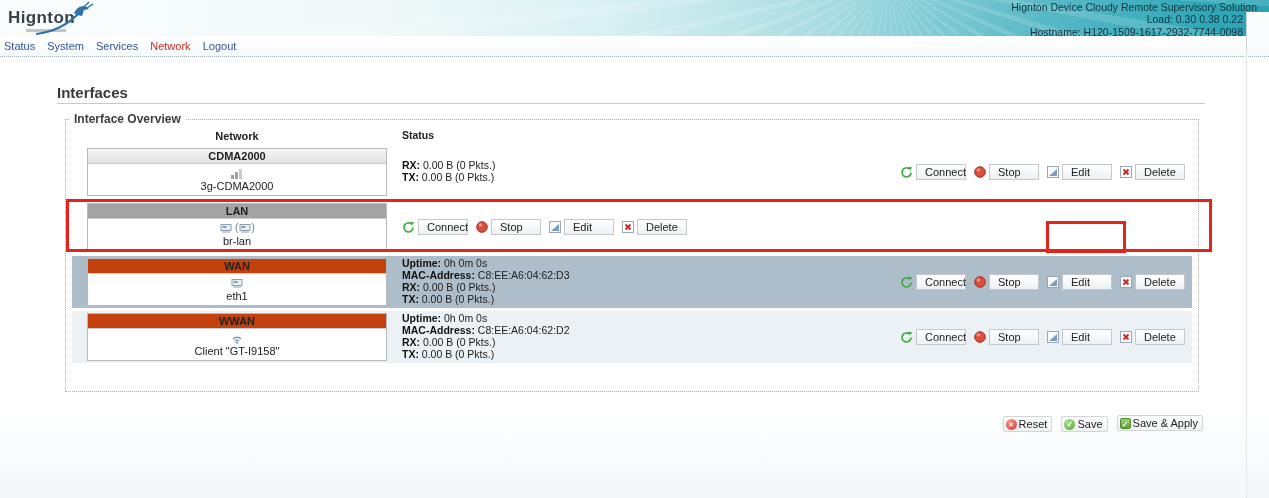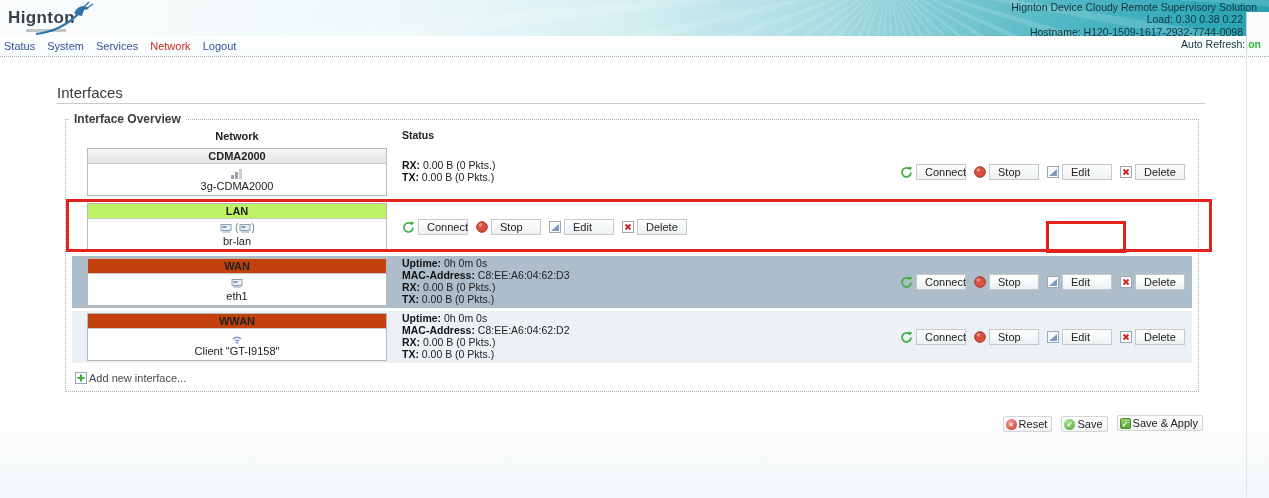--- a/index.html
+++ b/index.html
@@ -26,21 +26,21 @@
   .ao-on { color:#2db82d; font-weight:bold; margin-right:-18px; }
 
   
   .navbar { position:absolute; left:0; top:36px; width:1269px; height:21px;
     background:linear-gradient(#ffffff,#f7fbfc); border-bottom:1px dotted #9fb0b6;
     font-size:11px; padding:4px 0 0 4px; }
   .navbar a { color:#33539e; text-decoration:none; margin-right:9px; cursor:pointer; }
   .navbar a.active { color:#cc2b22; }
 
   
-  .page-title { position:absolute; left:57px; top:84px; font-size:15px; font-weight:normal; color:#3a3a3a; }
+  .page-title { position:absolute; left:57px; top:84px; font-size:15px; font-weight:bold; color:#3a3a3a; }
   .title-rule { position:absolute; left:57px; top:103px; width:1148px; border-top:1px solid #c9c9c9; }
 
   fieldset.overview { position:absolute; left:65px; top:112px; width:1134px; height:280px;
     border:1px dotted #b0b0b0; background:transparent; }
   fieldset.overview legend { margin-left:4px; padding:0 4px; font-size:12px; font-weight:bold; color:#3e3e3e; }
 
   .tbl { margin:4px 6px 0 6px; font-size:11px; color:#222; }
   .thead { display:flex; font-weight:bold; height:15px; margin-bottom:1px; }
   .cell.net { width:330px; flex:none; }
   .cell.status { flex:1; }
@@ -48,21 +48,21 @@
   .thead .net { text-align:center; }
   .thead .actions { text-align:center; }
 
   .iface-row { display:flex; align-items:center; min-height:50px; margin-bottom:3px; padding:2px 0; }
   .iface-row.row-highlight { background:#adbdc9; }
   .iface-row.row-light { background:#ebf1f5; }
 
   .netbox { width:300px; margin:0 auto; border:1px solid #b9b9b9; background:#fff; text-align:center; }
   .netbox-header { font-weight:bold; font-size:11px; padding:1px 0; border-bottom:1px solid #c9c9c9; color:#222; }
   .netbox-header.hdr-gray  { background:linear-gradient(#f5f5f5,#e3e3e3); }
-  .netbox-header.hdr-green { background:#bef264; }
+  .netbox-header.hdr-green { background:#a3a3a3; }
   .netbox-header.hdr-red   { background:#c2410c; }
   .netbox-body { padding:2px 0 3px; }
   .net-icons { height:13px; line-height:13px; color:#6a7884; font-size:10px; }
   .net-device { font-size:11px; color:#222; margin-top:1px; }
 
   .cell.status { line-height:11.8px; font-size:10.5px; padding-right:6px; }
   .cell.status b { color:#111; }
 
   .cell.actions { display:flex; align-items:center; }
   .action { display:flex; align-items:center; margin-right:7px; }
@@ -107,24 +107,20 @@
         <path d="M40 12 q4 -8 11 -7 l4 3 -5 1 -2 6 -5 -1 z" fill="#2f72a8"></path>
         <path d="M50 6 l5 -5 M53 7 l6 -4" stroke="#2f72a8" stroke-width="1.4" fill="none"></path>
       </svg>
       <div class="logo-text">Hignton</div>
       <div class="logo-tagline"></div>
     </div>
     <div class="hdr-info">
       <div class="l1">Hignton Device Cloudy Remote Supervisory Solution</div>
       <div class="ln">Load: 0.30 0.38 0.22</div>
       <div class="ln">Hostname: H120-1509-1617-2932-7744-0098</div>
-      <div class="ln">
-        <span>Auto Refresh:</span>
-        <span class="ao-on">on</span>
-      </div>
     </div>
   </div>
 
   <div class="navbar">
     <a>Status</a>
     <a>System</a>
     <a>Services</a>
     <a class="active">Network</a>
     <a>Logout</a>
   </div>
@@ -378,29 +374,20 @@
                   <svg width="12" height="12" viewBox="0 0 12 12">
                     <rect x="0.5" y="0.5" width="11" height="11" fill="#fdfefe" stroke="#9aa7b4"></rect>
                     <path d="M3.5 3.5 L8.5 8.5 M8.5 3.5 L3.5 8.5" stroke="#cc2222" stroke-width="1.8"></path>
                   </svg>
                 </span>
                 <button class="cbi-btn">Delete</button>
               </span>
             </div>
   </div>
 </div>
-      <div class="add-row">
-        <span class="ic">
-          <svg width="12" height="12" viewBox="0 0 12 12">
-              <rect x="0.5" y="0.5" width="11" height="11" fill="#fdfefe" stroke="#9aa7b4"></rect>
-              <path d="M6 2.5 V9.5 M2.5 6 H9.5" stroke="#3fae3f" stroke-width="2"></path>
-            </svg>
-        </span>
-        <span>Add new interface...</span>
-      </div>
     </div>
   </fieldset>
 
   <div class="footer-actions">
     <button class="flat-btn">
       <span class="dot dot-red">×</span>
       <span>Reset</span>
     </button>
     <button class="flat-btn">
       <span class="dot dot-green">✓</span>

